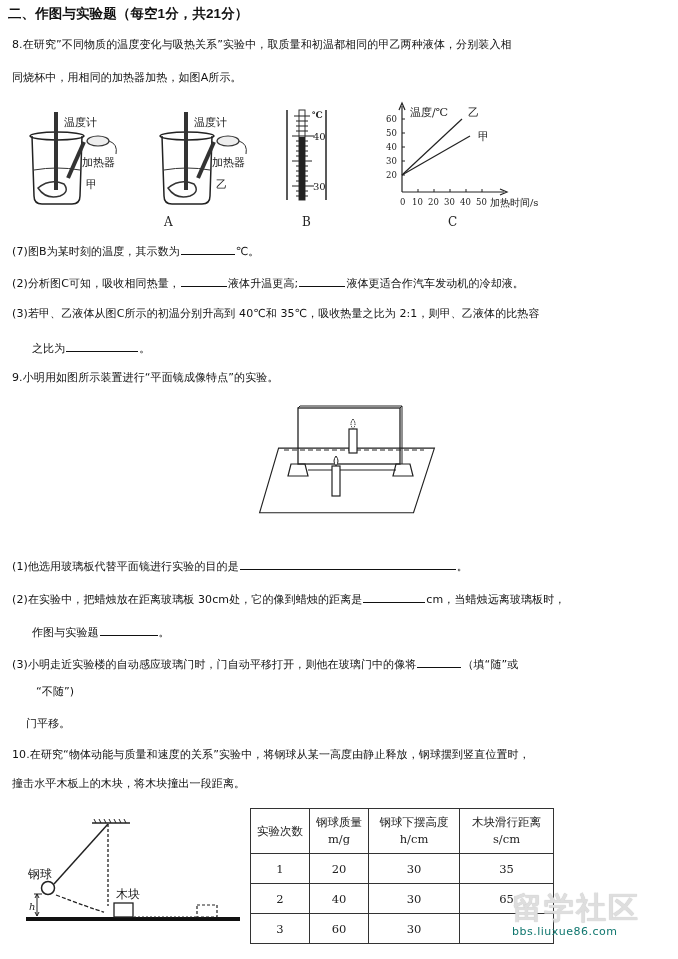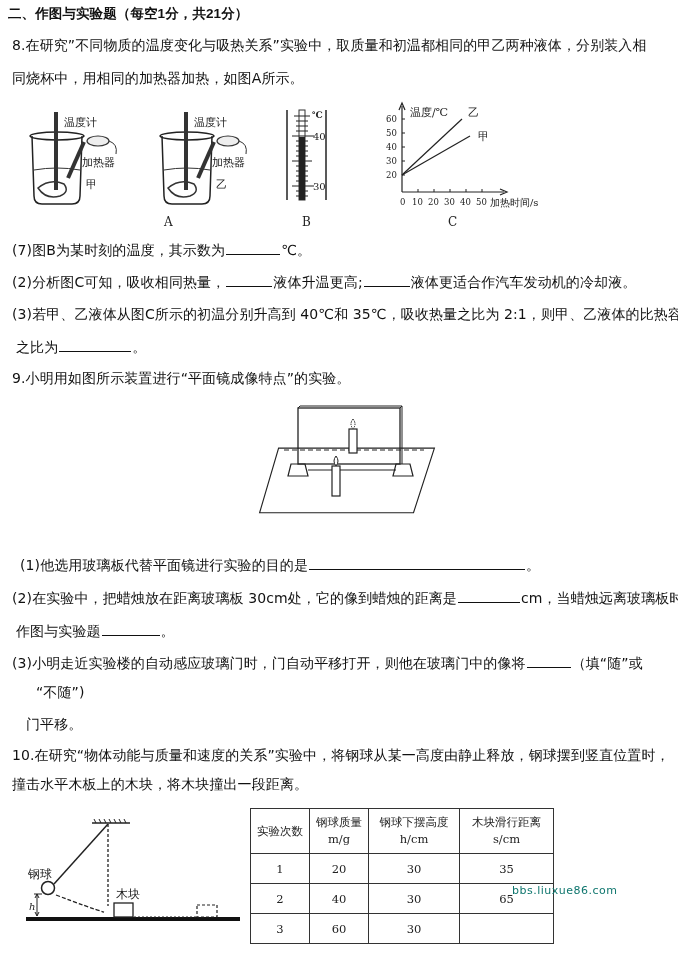--- a/index.html
+++ b/index.html
@@ -1,21 +1,21 @@
 <!DOCTYPE html>
 <html><head>
 <meta charset="utf-8">
 <style>
   html, body { margin:0; padding:0; background:#ffffff; }
   body { width:678px; height:959px; position:relative; overflow:hidden;
          font-family:"DejaVu Sans", "Liberation Sans", sans-serif; color:#111; font-size:13px; }
-  .line { position:absolute; left:12px; white-space:nowrap; font-size:14px; line-height:18px; letter-spacing:0.1px; }
+  .line { position:absolute; left:12px; white-space:nowrap; font-size:11px; line-height:18px; letter-spacing:0.1px; }
   .section-title { font-family:Liberation Sans, sans-serif; font-weight:bold; font-size:13.5px; top:5px; left:8px; }
   .blank { display:inline-block; border-bottom:1px solid #111; height:13px; vertical-align:baseline; margin:0 1px; }
-  .indent { left:16px; }
+  .indent { left:32px; }
   svg { position:absolute; overflow:visible; }
   svg text { font-family:"DejaVu Serif","Liberation Serif",serif; fill:#222; }
   table.data { position:absolute; left:250px; top:808px; border-collapse:collapse; font-family:"DejaVu Serif","Liberation Serif",serif; font-size:11.5px; color:#222; }
   table.data td, table.data th { border:1.5px solid #333; text-align:center; font-weight:normal; padding:0; }
   table.data th { height:44px; line-height:17px; }
   table.data td { height:29px; }
   .watermark { position:absolute; left:512px; top:888px; color:#cfcfcf; font-family:"DejaVu Sans", sans-serif; }
   .wm-big { font-size:30px; font-weight:bold; letter-spacing:2px; color:#dedede; text-shadow:0 0 1px #bbb; }
   .wm-small { font-size:11px; letter-spacing:0.5px; margin-top:-4px; color:#0f766e; }
 </style>
@@ -151,21 +151,21 @@
   <line x1="26" y1="50" x2="166" y2="50" stroke="#222" stroke-width="1.2" stroke-dasharray="5,3"></line>
   <path d="M33 64 L47 64 L50 76 L30 76 Z" fill="none" stroke="#222" stroke-width="1.2"></path>
   <path d="M138 64 L152 64 L155 76 L135 76 Z" fill="none" stroke="#222" stroke-width="1.2"></path>
   <line x1="50" y1="70" x2="138" y2="70" stroke="#222" stroke-width="1.2"></line>
   <rect x="74" y="66" width="8" height="30" fill="#fff" stroke="#222" stroke-width="1.2"></rect>
   <path d="M78 56 Q82 61 78 66 Q74 61 78 56 Z" fill="#fff" stroke="#222"></path>
   <rect x="91" y="29" width="8" height="24" fill="#fff" stroke="#222" stroke-width="1.2"></rect>
   <path d="M95 19 Q99 24 95 29 Q91 24 95 19 Z" fill="#fff" stroke="#222" stroke-dasharray="1.5,1"></path>
 </svg>
 
-<div class="line" style="top:556px;margin-left:8px;">
+<div class="line" style="top:556px;">
   <span>(1)他选用玻璃板代替平面镜进行实验的目的是</span><span class="blank" style="width:216px;"></span><span>。</span>
 </div>
 <div class="line" style="top:589px;">
   <span>(2)在实验中，把蜡烛放在距离玻璃板 30cm处，它的像到蜡烛的距离是</span><span class="blank" style="width:62px;"></span><span>cm，当蜡烛远离玻璃板时，</span>
 </div>
 <div class="line indent" style="top:622px;">
   <span>作图与实验题</span><span class="blank" style="width:58px;"></span><span>。</span>
 </div>
 <div class="line" style="top:654px;">
   <span>(3)小明走近实验楼的自动感应玻璃门时，门自动平移打开，则他在玻璃门中的像将</span><span class="blank" style="width:44px;"></span><span>（填“随”或</span>
@@ -226,14 +226,15 @@
   <tr>
     <td>3</td>
         <td>60</td>
         <td>30</td>
         <td></td>
   </tr>
 </tbody>
   </table>
 
 <div class="watermark">
+  <div class="wm-big">留学社区</div>
   <div class="wm-small">bbs.liuxue86.com</div>
 </div>
 
 </body></html>

